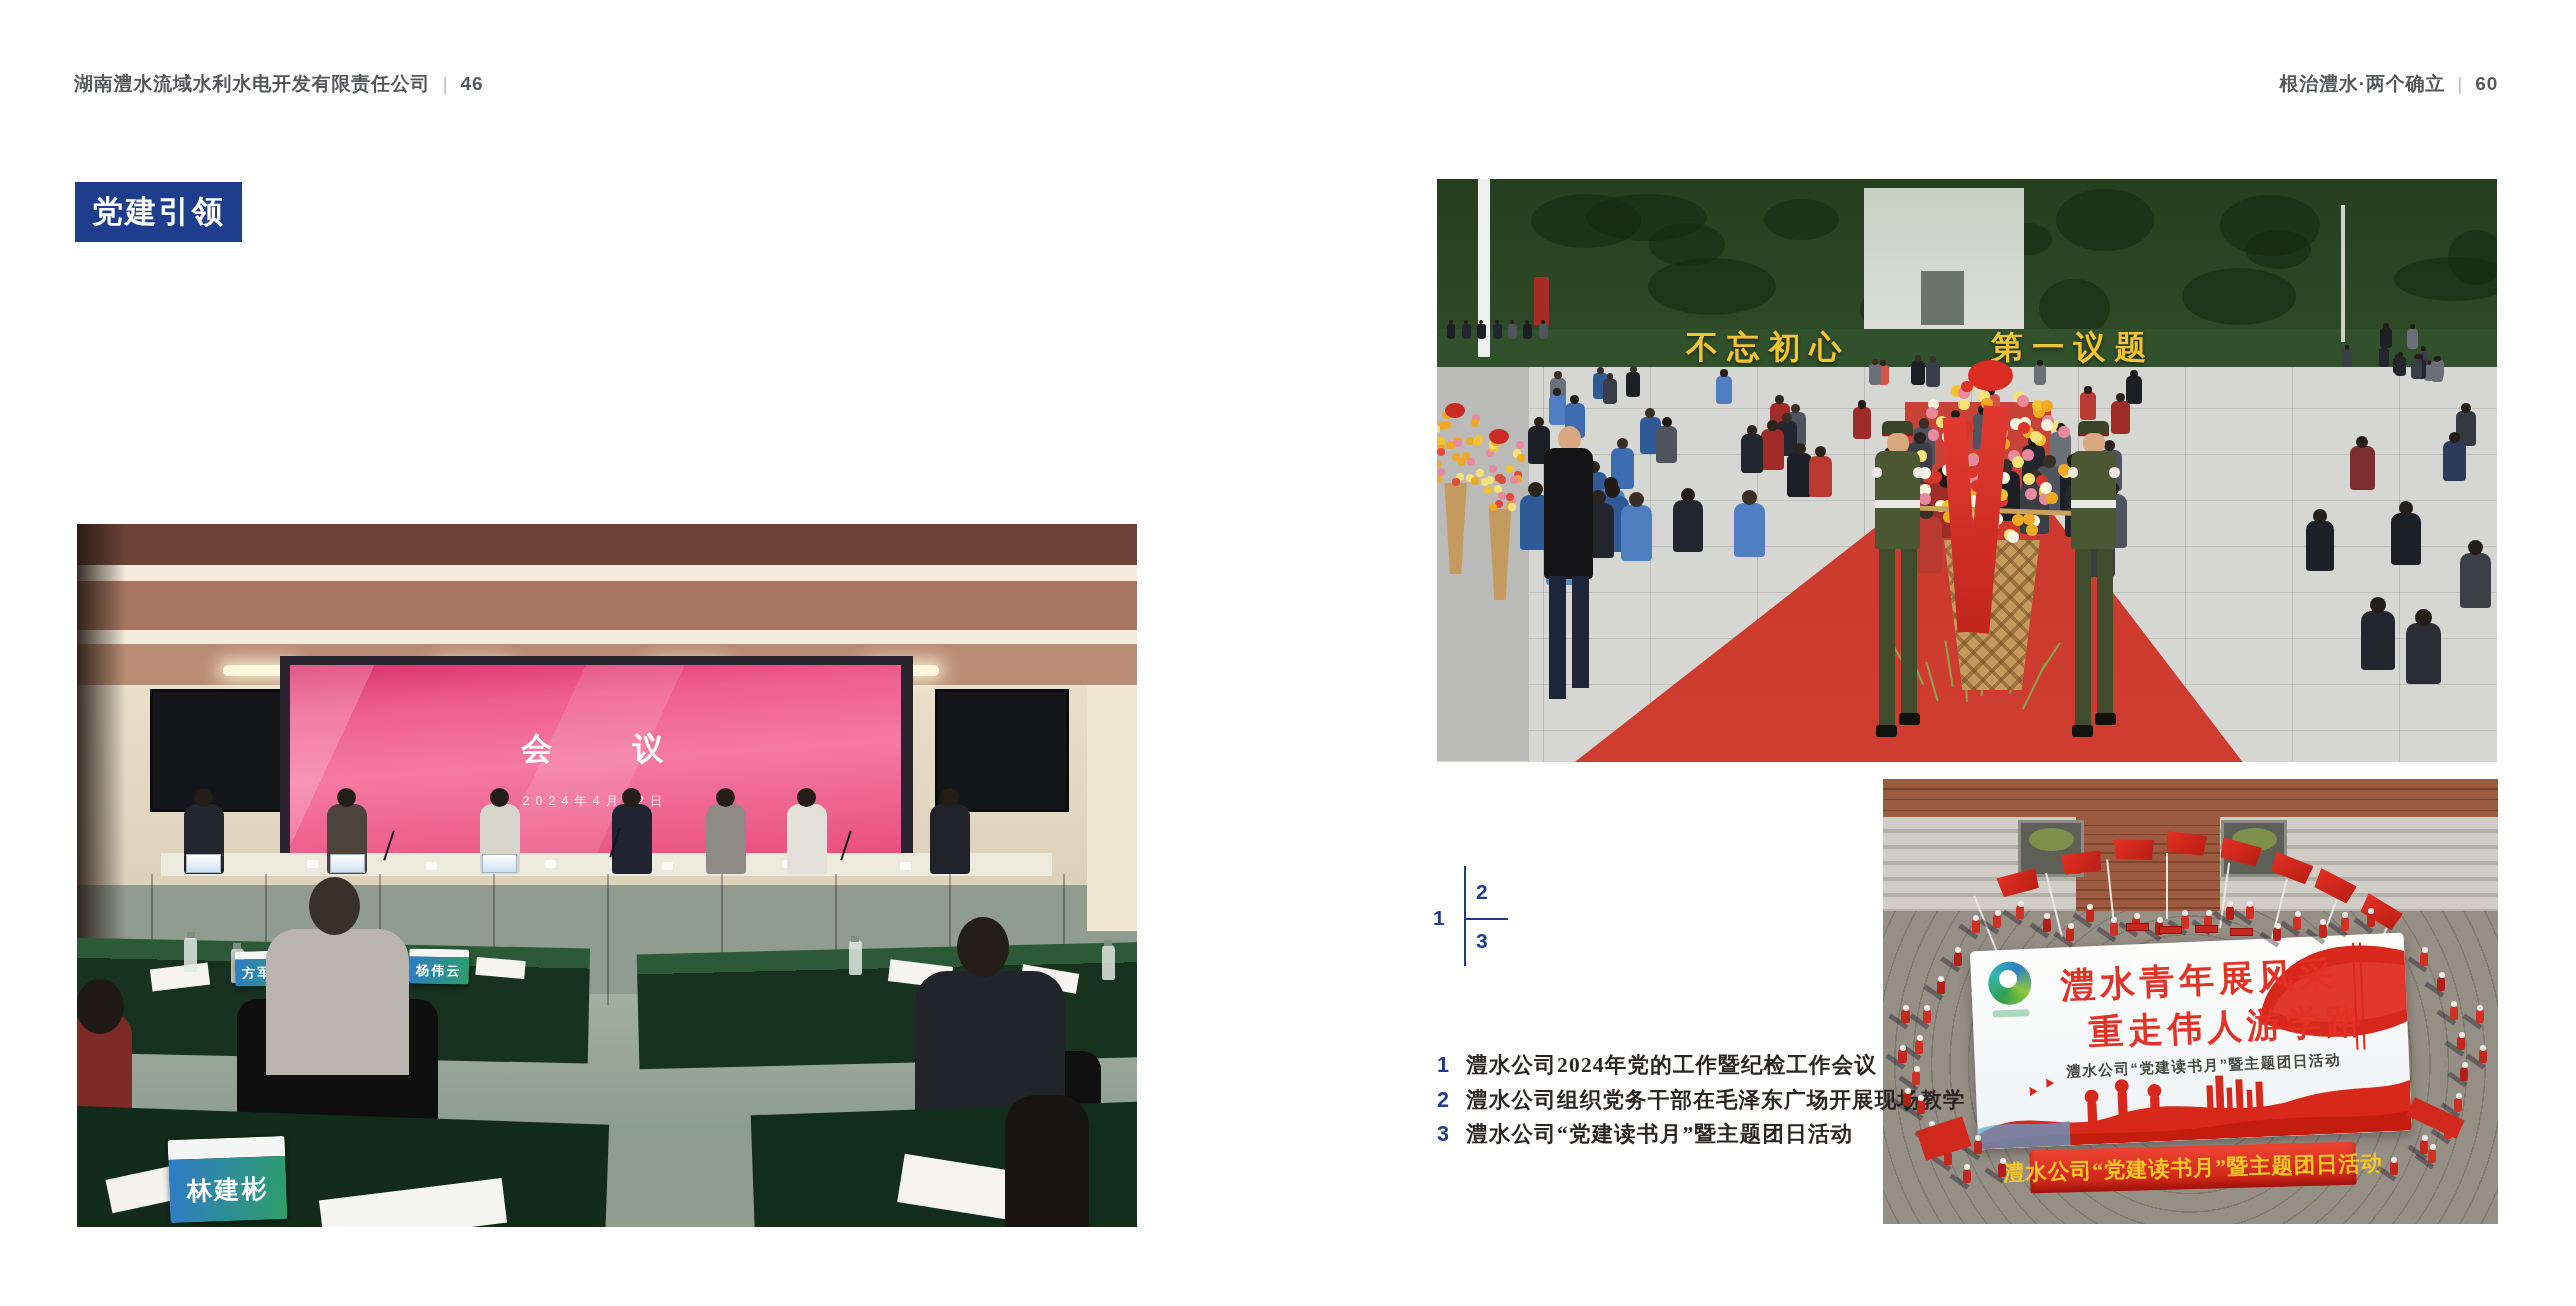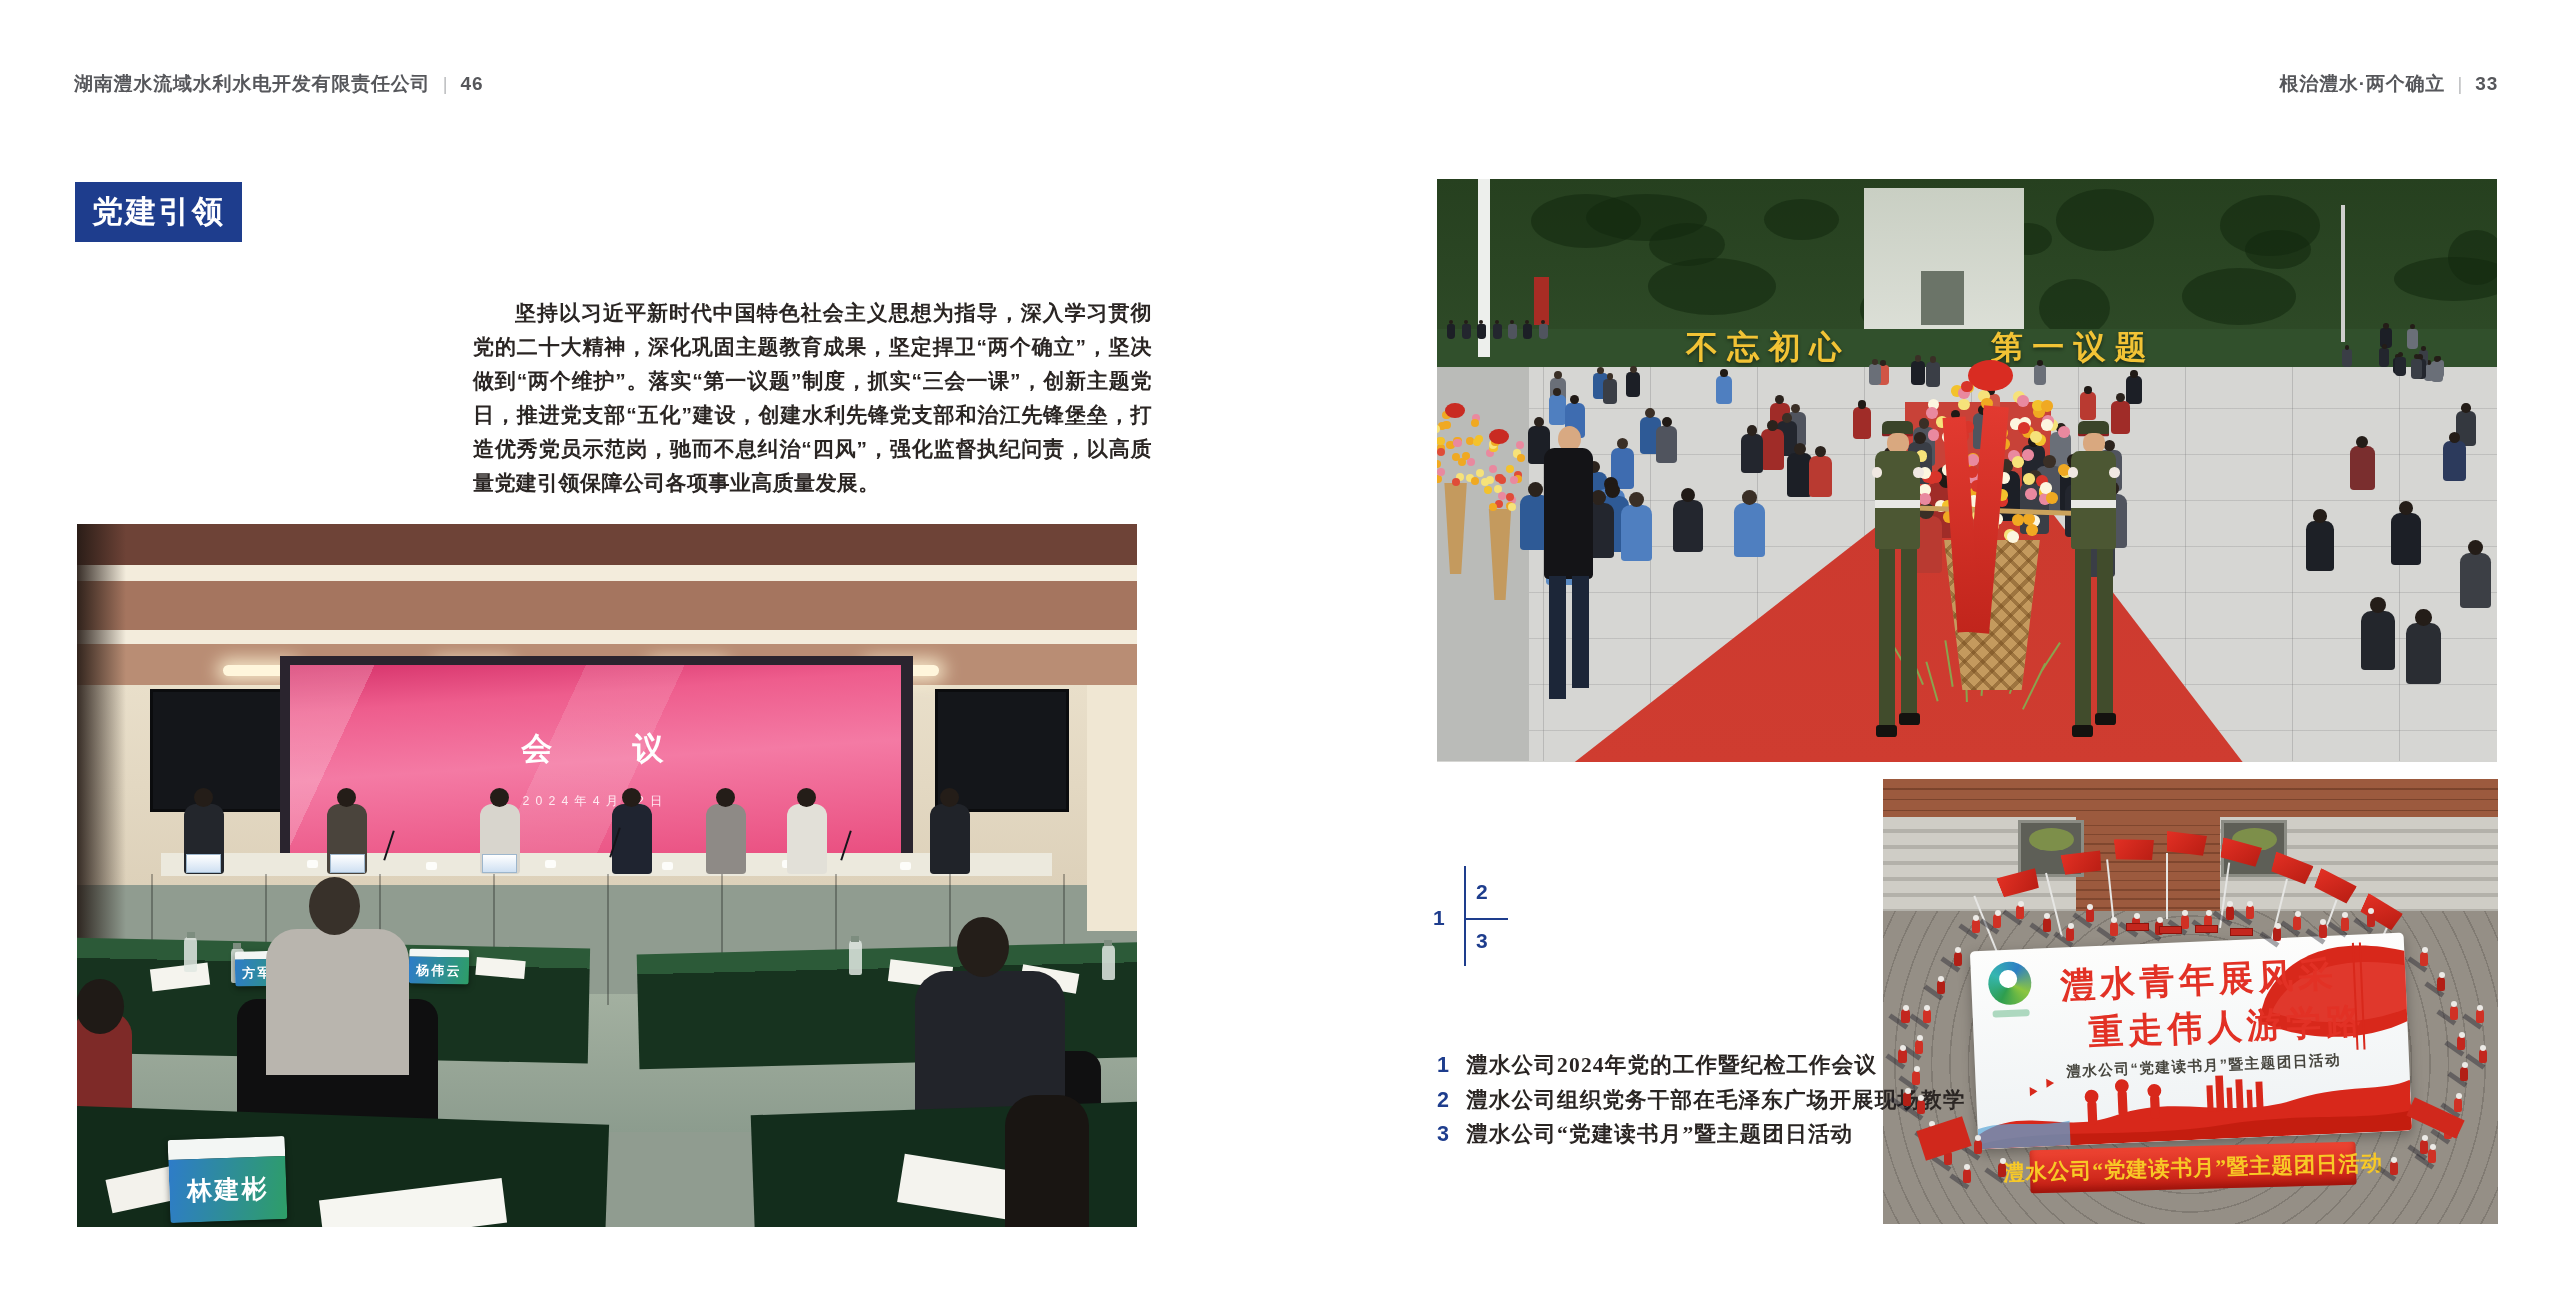--- a/index.html
+++ b/index.html
@@ -88,25 +88,24 @@
 <div id="canvas">
 
   <div id="hdrL" class="hdr">
     <span>湖南澧水流域水利水电开发有限责任公司</span>
     <span class="dv">|</span>
     <span>46</span>
   </div>
   <div id="hdrR" class="hdr">
     <span>根治澧水·两个确立</span>
     <span class="dv">|</span>
-    <span>33</span>
+    <span>60</span>
   </div>
 
   <div id="badge">党建引领</div>
-  <div id="bodyPar">坚持以习近平新时代中国特色社会主义思想为指导，深入学习贯彻党的二十大精神，深化巩固主题教育成果，坚定捍卫“两个确立”，坚决做到“两个维护”。落实“第一议题”制度，抓实“三会一课”，创新主题党日，推进党支部“五化”建设，创建水利先锋党支部和治江先锋堡垒，打造优秀党员示范岗，驰而不息纠治“四风”，强化监督执纪问责，以高质量党建引领保障公司各项事业高质量发展。</div>
 
   <div id="ph1" class="photo">
     <div id="p1-screen">
       <div class="l2">会　　议</div>
       <div class="dt">2024年4月12日</div>
     <div style="position: absolute; left: 0px; top: 0px; width: 100%; height: 100%; background: linear-gradient(115deg, rgba(255, 255, 255, 0.2) 0px, rgba(255, 255, 255, 0.2) 12%, transparent 12%, transparent 42%, rgba(255, 255, 255, 0.12) 42%, rgba(255, 255, 255, 0.12) 56%, transparent 56%); z-index: 1;"></div>
       </div>
     <div id="tentFront" class="tent">
       <div class="tt"></div>
       <div class="tb">

